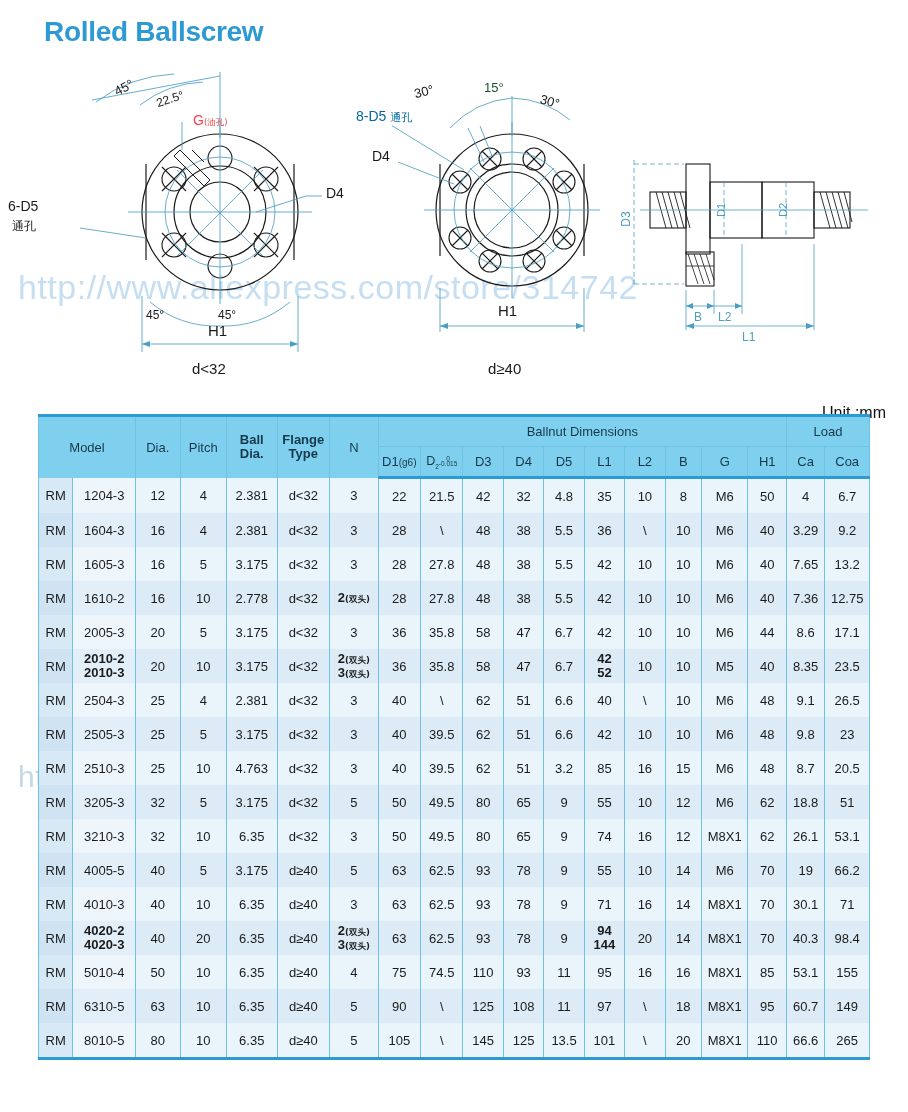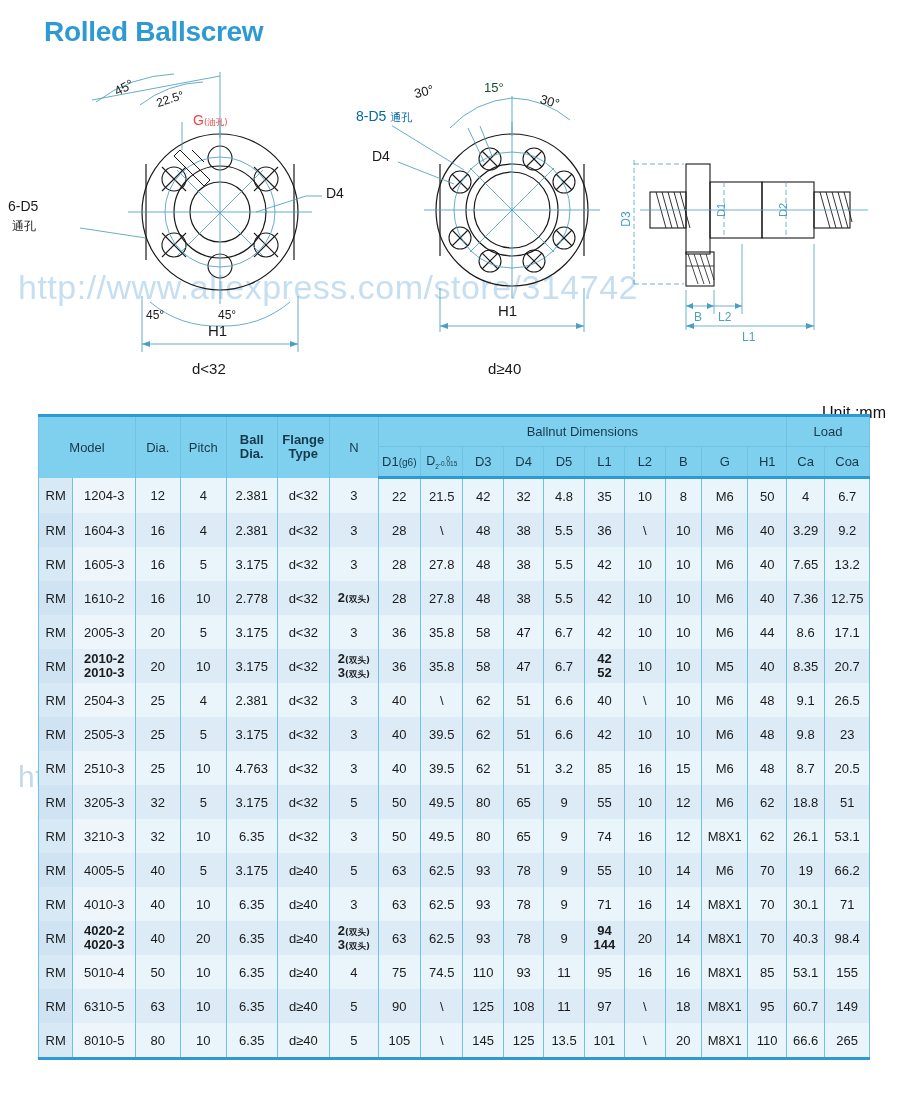--- a/index.html
+++ b/index.html
@@ -459,21 +459,21 @@
           <td class="num">6.7</td>
           <td class="num">
             <span class="sub2">42</span>
             <span class="sub2">52</span>
           </td>
           <td class="num">10</td>
           <td class="num">10</td>
           <td class="num">M5</td>
           <td class="num">40</td>
           <td class="num">8.35</td>
-          <td class="num">20.7</td>
+          <td class="num">23.5</td>
         </tr>
         <tr>
           <td class="model-rm">RM</td>
           <td class="model-no">2504-3</td>
           <td class="num">25</td>
           <td class="num">4</td>
           <td class="num">2.381</td>
           <td class="num">d&lt;32</td>
           <td class="num">3</td>
           <td class="num">40</td>

